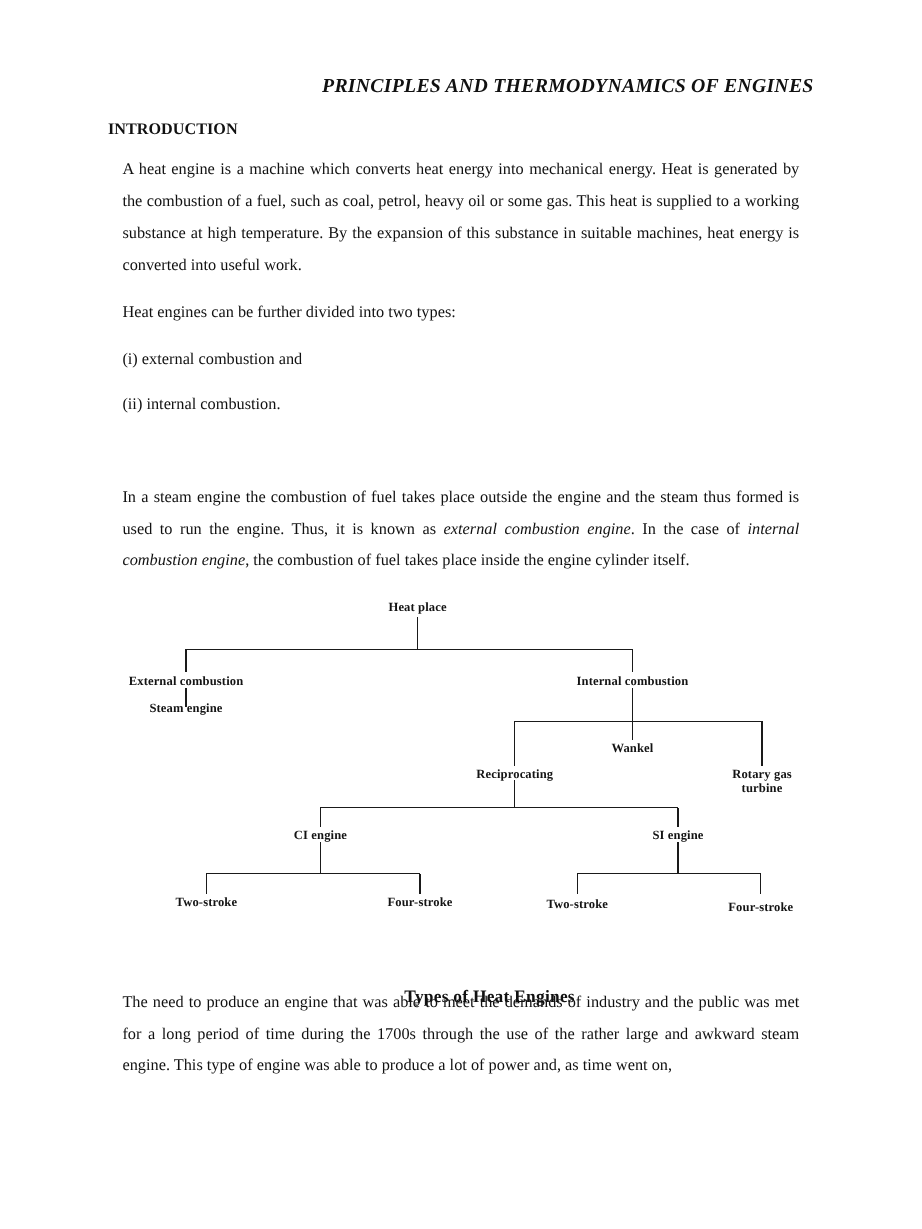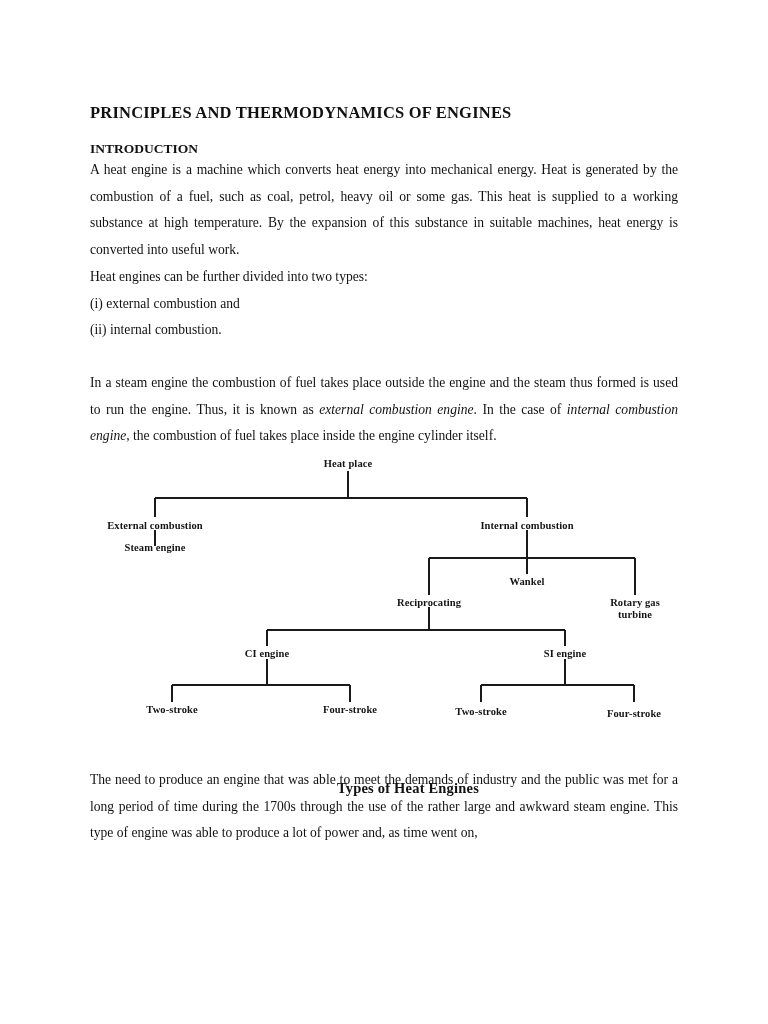--- a/index.html
+++ b/index.html
@@ -25,27 +25,28 @@
   }
   .content {
     position: absolute;
     left: 90px;
     top: 0;
     width: 588px;
   }
 
   
   .doc-title {
-    text-align: left;
+    text-align: right;
     font-weight: bold;
     font-size: 16.5px;
     letter-spacing: 0.2px;
     margin: 0;
-    padding-top: 103px;
+    padding-top: 62px;
     line-height: 1.2;
+    font-style: italic;
   }
 
   
   .section-heading {
     font-weight: bold;
     font-size: 13.5px;
     margin: 0;
     padding-top: 18px;
     line-height: 1.2;
   }
@@ -53,21 +54,21 @@
     font-weight: bold;
     font-size: 13.5px;
     margin: 0;
     line-height: 1.2;
   }
 
   
   p.body-text {
     font-size: 13.6px;
     line-height: 26.7px;
-    margin: 0;
+    margin: 12px;
     text-align: justify;
     text-justify: inter-word;
   }
   p.body-text.no-justify {
     text-align: left;
   }
   p.body-text em {
     font-style: italic;
   }
   .gap-small { height: 7px; }

